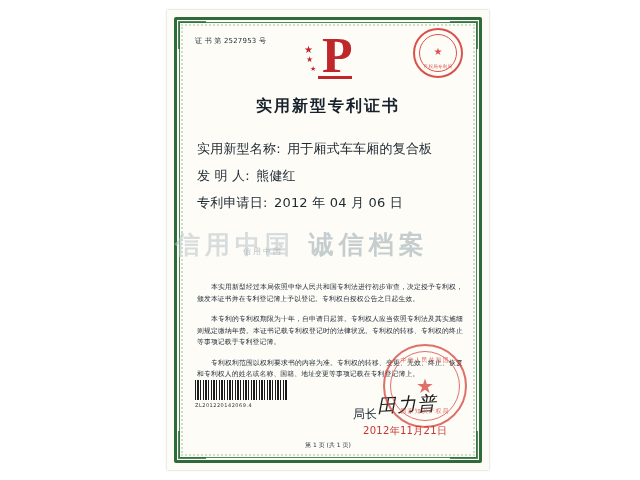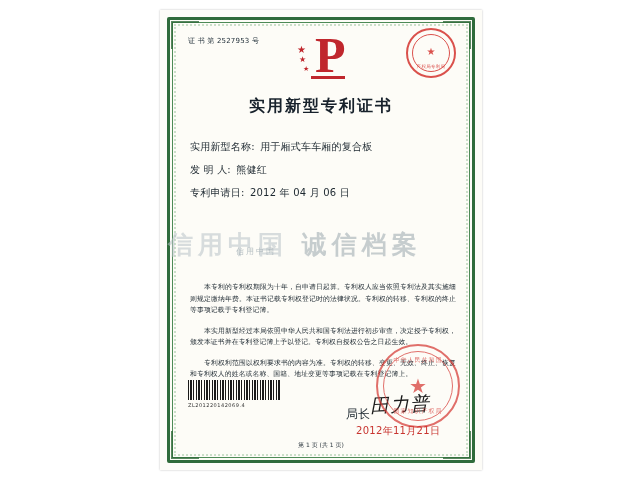--- a/index.html
+++ b/index.html
@@ -10,20 +10,21 @@
     height: 480px;
     overflow: hidden;
     font-family: "DejaVu Sans", sans-serif;
   }
 
   #page {
     position: relative;
     width: 536px;
     height: 480px;
     background: #ffffff;
+    margin-left: 7px;
   }
 
   
   .sheet {
     position: absolute;
     left: 160px;
     top: 10px;
     width: 322px;
     height: 460px;
     background: #fdfcf7;
@@ -170,21 +171,21 @@
   }
 
   
   .fields {
     position: absolute;
     left: 30px;
     top: 130px;
     right: 26px;
   }
   .field {
-    font-size: 10px;
+    font-size: 13px;
     color: #1d2830;
     margin-bottom: 9px;
     white-space: nowrap;
     letter-spacing: .2px;
   }
   .field .lbl { display: inline-block; }
   .field .val { display: inline-block; margin-left: 2px; }
 
   .field-gap { margin-bottom: 13px; }
 
@@ -373,22 +374,22 @@
         <span class="lbl">发 明 人:</span>
         <span class="val">熊健红</span>
       </div>
       <div class="field field-gap">
         <span class="lbl">专利申请日:</span>
         <span class="val">2012 年 04 月 06 日</span>
       </div>
     </div>
 
     <div class="body-text">
+      <p>本实用新型经过本局依照中华人民共和国专利法进行初步审查，决定授予专利权，颁发本证书并在专利登记簿上予以登记。专利权自授权公告之日起生效。</p>
       <p>本专利的专利权期限为十年，自申请日起算。专利权人应当依照专利法及其实施细则规定缴纳年费。本证书记载专利权登记时的法律状况。专利权的转移、专利权的终止等事项记载于专利登记簿。</p>
-      <p>本实用新型经过本局依照中华人民共和国专利法进行初步审查，决定授予专利权，颁发本证书并在专利登记簿上予以登记。专利权自授权公告之日起生效。</p>
       <p>专利权利范围以权利要求书的内容为准。专利权的转移、变更、无效、终止、恢复和专利权人的姓名或名称、国籍、地址变更等事项记载在专利登记簿上。</p>
     </div>
 
     <div class="barcode"></div>
     <div class="barcode-no">ZL201220142069.4</div>
 
     <div class="sig-label">局长</div>
     <div class="sig-hand">田力普</div>
     <div class="sig-date">2012年11月21日</div>
 

